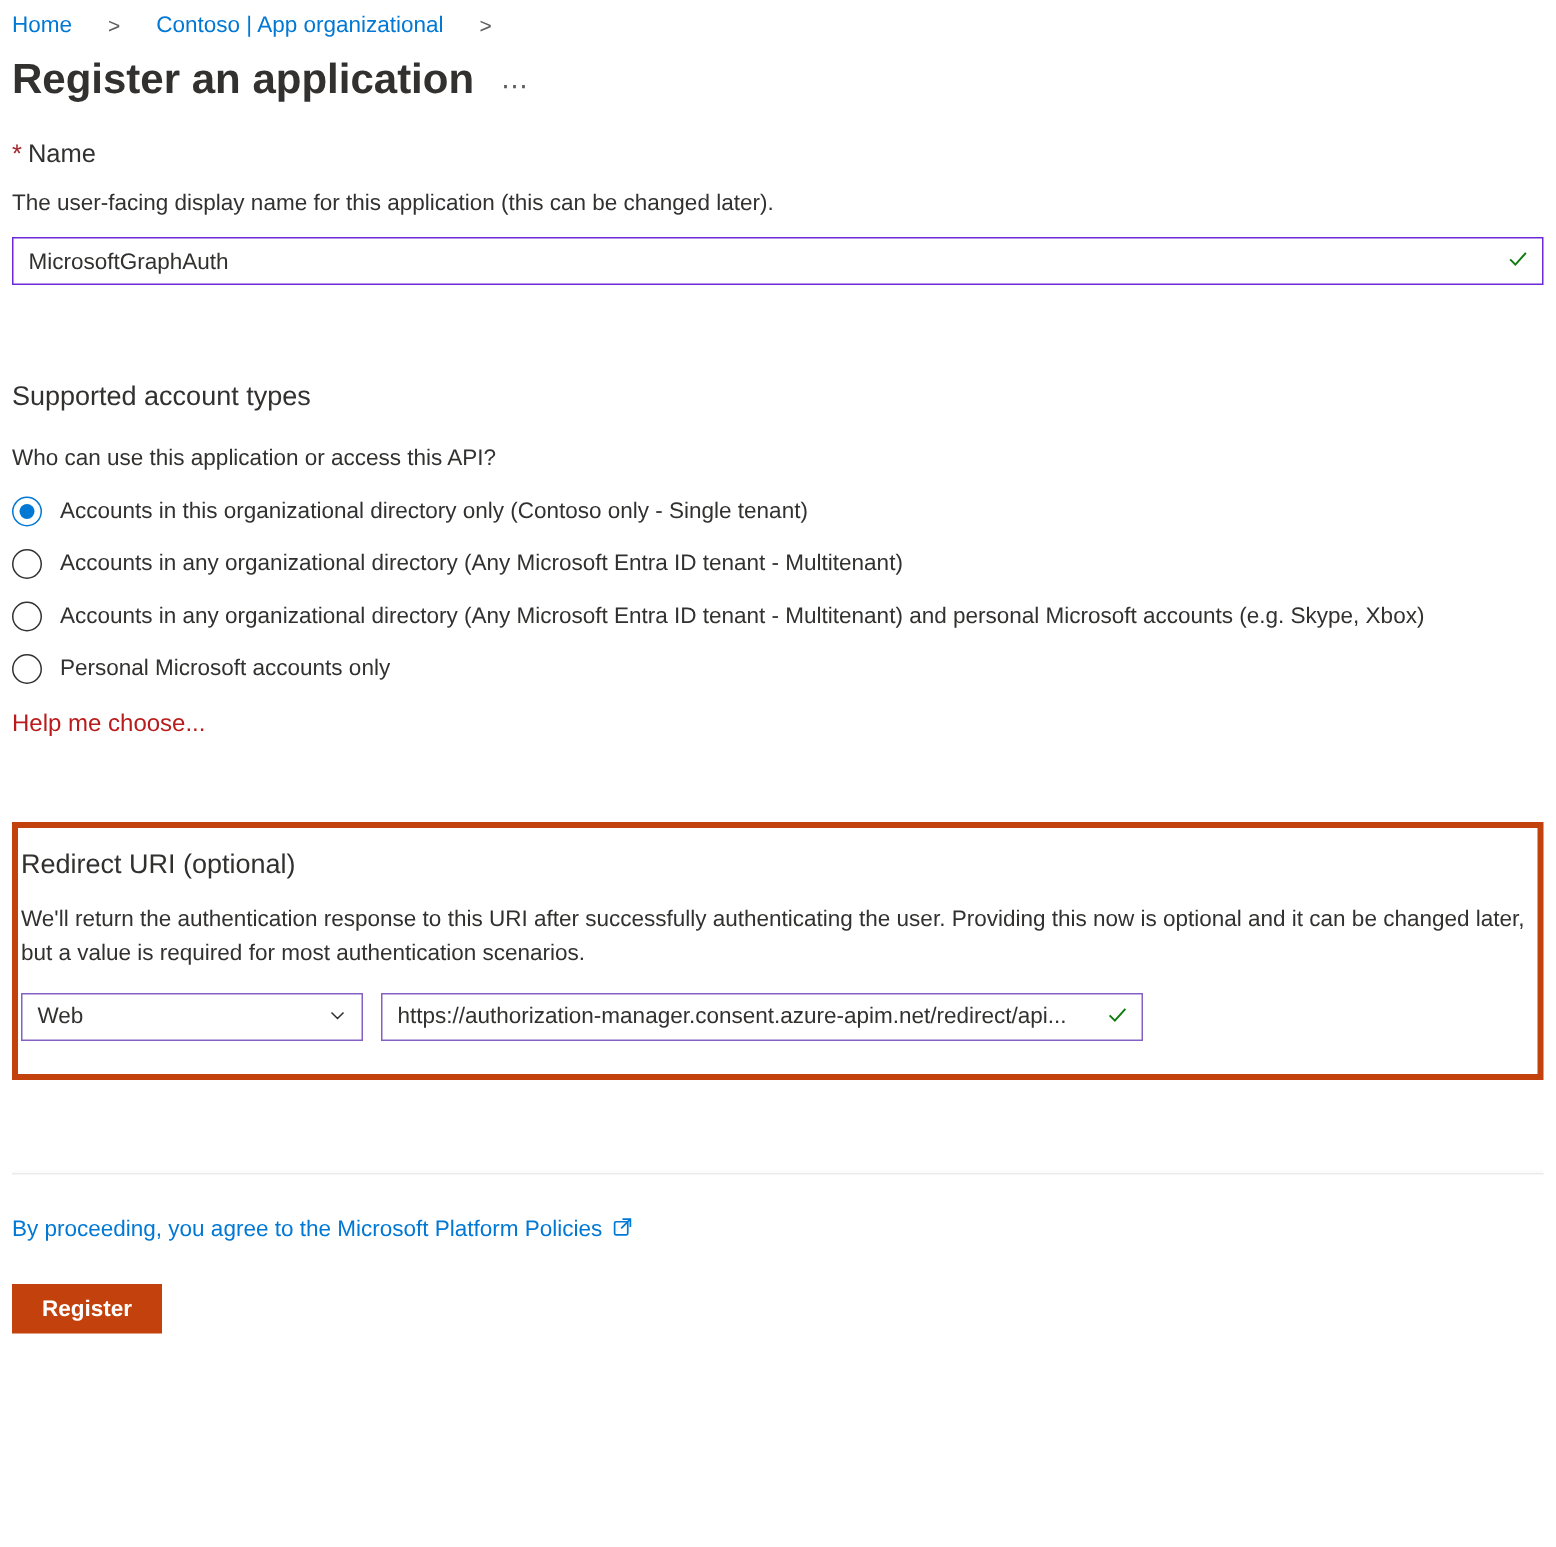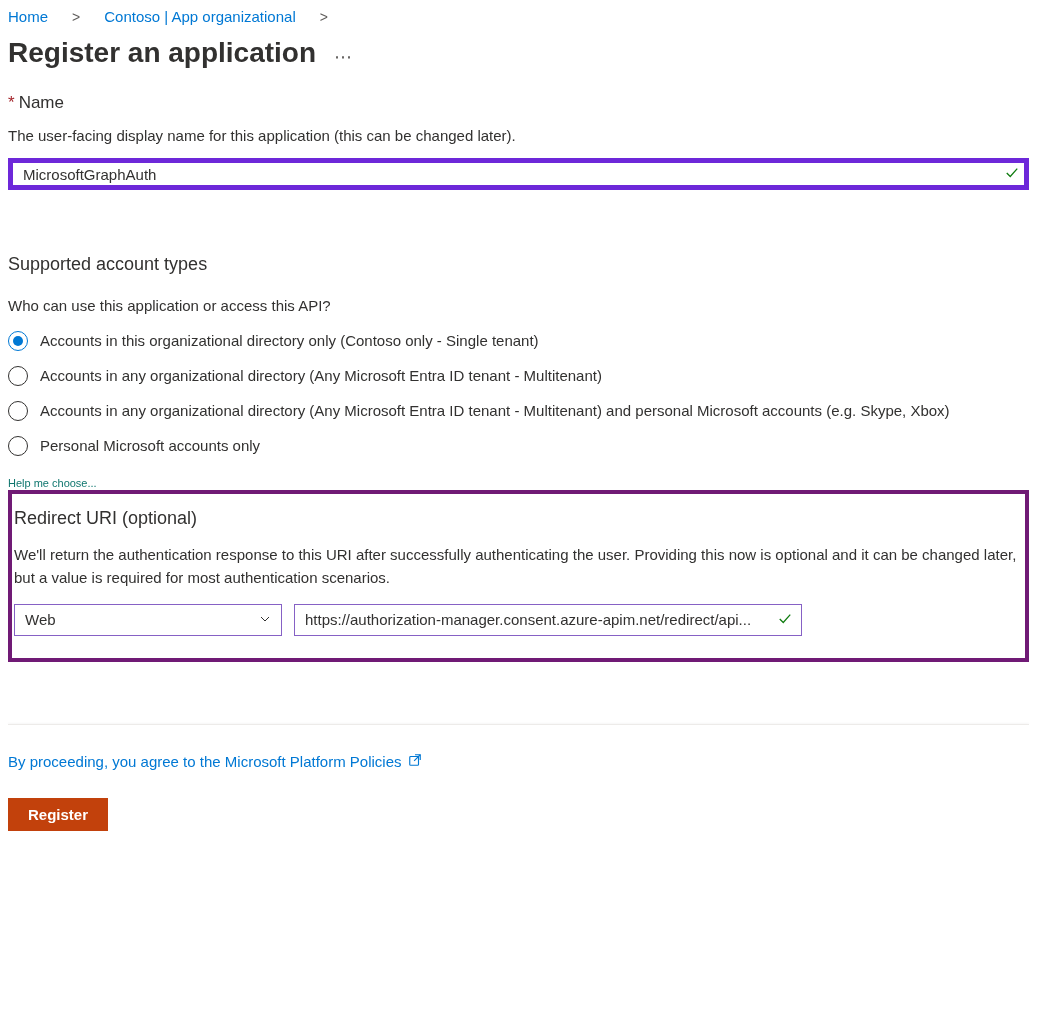--- a/index.html
+++ b/index.html
@@ -56,21 +56,21 @@
       font-size: 15px;
       color: #323130;
       margin-bottom: 14px;
     }
     .text-input-wrap {
       position: relative;
     }
     .text-input {
       width: 100%;
       height: 32px;
-      border: 5px solid #6d28d9;
+      border: 1px solid #6d28d9;
       padding: 0 30px 0 10px;
       font-size: 15px;
       font-family: inherit;
       color: #323130;
       outline: none;
       background: #fff;
     }
     .validity-check {
       position: absolute;
       right: 10px;
@@ -118,42 +118,43 @@
       border-radius: 50%;
       background: #0078d4;
     }
     .radio-label {
       font-size: 15px;
       color: #323130;
       line-height: 1.4;
       max-width: 940px;
     }
     .help-link {
-      color: #0f766e;
-      font-size: 11px;
+      color: #b91c1c;
+      font-size: 16px;
       text-decoration: none;
       cursor: pointer;
     }
     .highlight-box {
-      border: 4px solid #701a75;
+      border: 4px solid #c2410c;
       padding: 14px 0 22px 2px;
+      margin-top: 56px;
     }
     .redirect-head {
       font-size: 18px;
       margin-bottom: 14px;
     }
     .redirect-desc {
       font-size: 15px;
       line-height: 1.55;
       margin-bottom: 14px;
     }
     .redirect-row { display: flex; gap: 12px; }
     .platform-select {
       position: relative;
-      width: 268px;
+      width: 228px;
       height: 32px;
       border: 1px solid #8661c5;
       background: #fff;
       display: flex;
       align-items: center;
       padding: 0 10px;
       cursor: pointer;
     }
     .platform-select .sel-text { font-size: 15px; }
     .chev {

